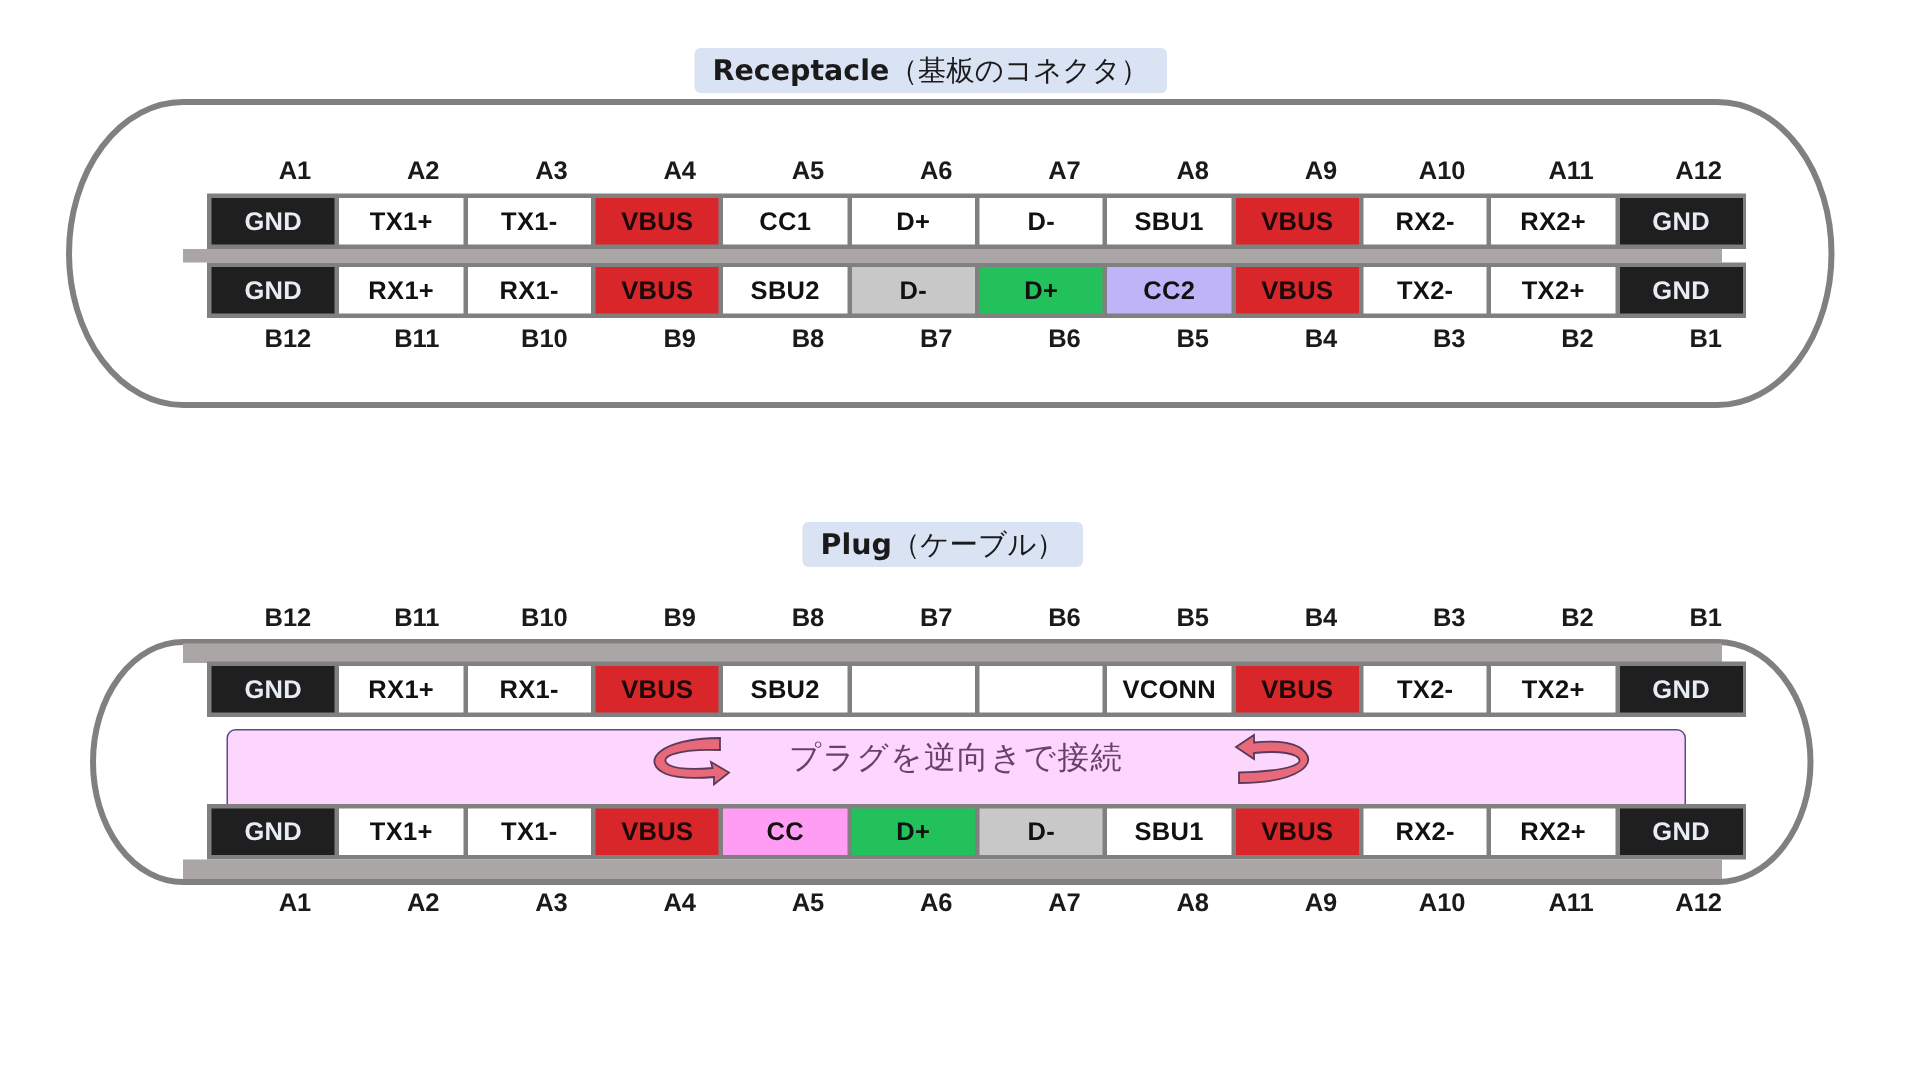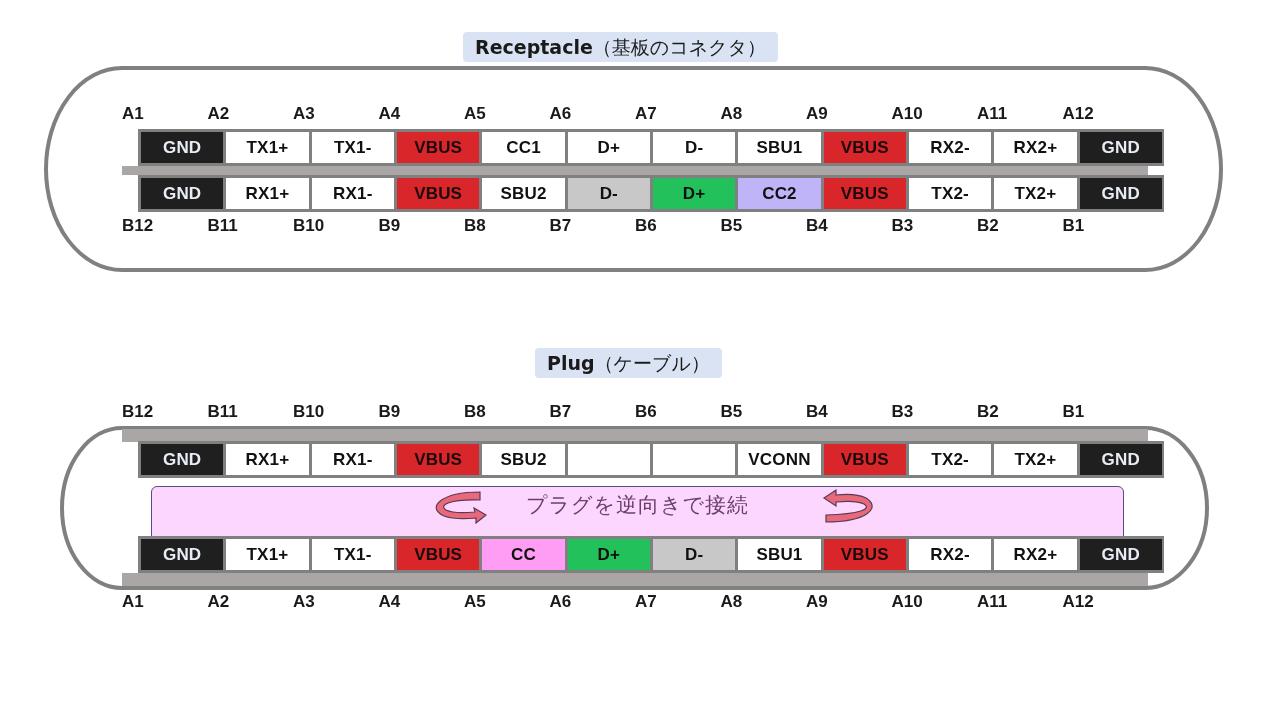--- a/index.html
+++ b/index.html
@@ -24,21 +24,21 @@
     font-size: 17px; font-weight: bold; letter-spacing: 0.2px;
   }
   .cell.gnd { background: #1f1f1f; color: #e8ecf4; }
   .cell.vbus { background: #d8262a; color: #1a0a0a; }
   .cell.gray { background: #c8c8c8; }
   .cell.green { background: #22c15c; }
   .cell.lav { background: #c0b4f8; text-align: center; }
   .cell.pink { background: #ff9cf4; }
   .band { position: absolute; left: 122px; width: 1026px; background: #aaa6a6; }
   .labels { position: absolute; left: 122px; width: 1026px; display: flex; }
-  .labels span { flex: 1 1 0; text-align: left; font-size: 17px; font-weight: bold; color: #1a1a1a; }
+  .labels span { flex: 1 1 0; text-align: right; font-size: 17px; font-weight: bold; color: #1a1a1a; }
   .pinkbar {
     position: absolute; left: 151px; top: 486px; width: 973px; height: 56px; box-sizing: border-box;
     background: #fcd6fc; border: 1.5px solid #5a4a86; border-radius: 6px;
   }
   .pinkbar-text {
     position: absolute; left: 0; right: 0; top: 0; height: 38px; line-height: 36px; text-align: center;
     color: #6a3f6c; font-size: 21px; letter-spacing: 1px; font-family: "DejaVu Sans", sans-serif;
   }
   .arrow { position: absolute; }
 </style>

